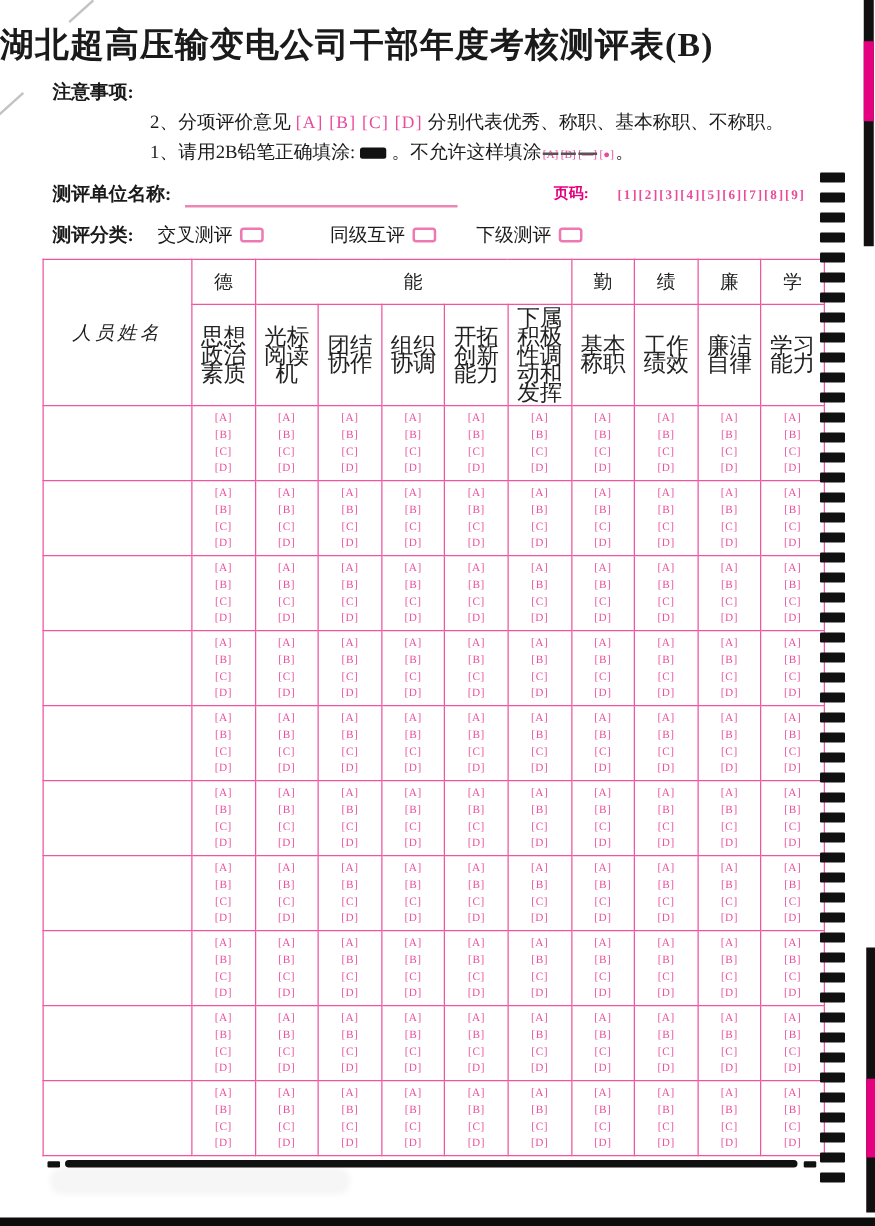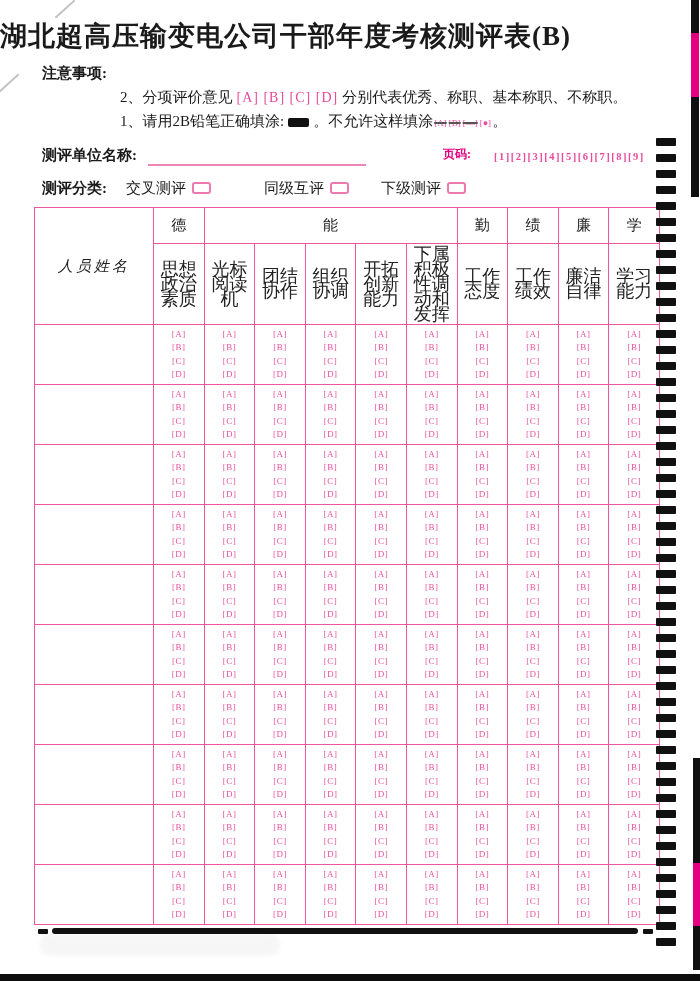--- a/index.html
+++ b/index.html
@@ -116,21 +116,21 @@
           <th colspan="1" class="group-th">廉</th>
           <th colspan="1" class="group-th">学</th>
         </tr>
       <tr id="subheader-row">
           <th class="sub-th">思想政治素质</th>
           <th class="sub-th">光标阅读机</th>
           <th class="sub-th">团结协作</th>
           <th class="sub-th">组织协调</th>
           <th class="sub-th">开拓创新能力</th>
           <th class="sub-th">下属积极性调动和发挥</th>
-          <th class="sub-th">工作态度</th>
+          <th class="sub-th">基本称职</th>
           <th class="sub-th">工作绩效</th>
           <th class="sub-th">廉洁自律</th>
           <th class="sub-th">学习能力</th>
         </tr>
     </thead>
     <tbody id="table-body">
         <tr>
           <td class="name-td"></td>
           <td class="opt-td">
             <span class="opt">[A]</span>

